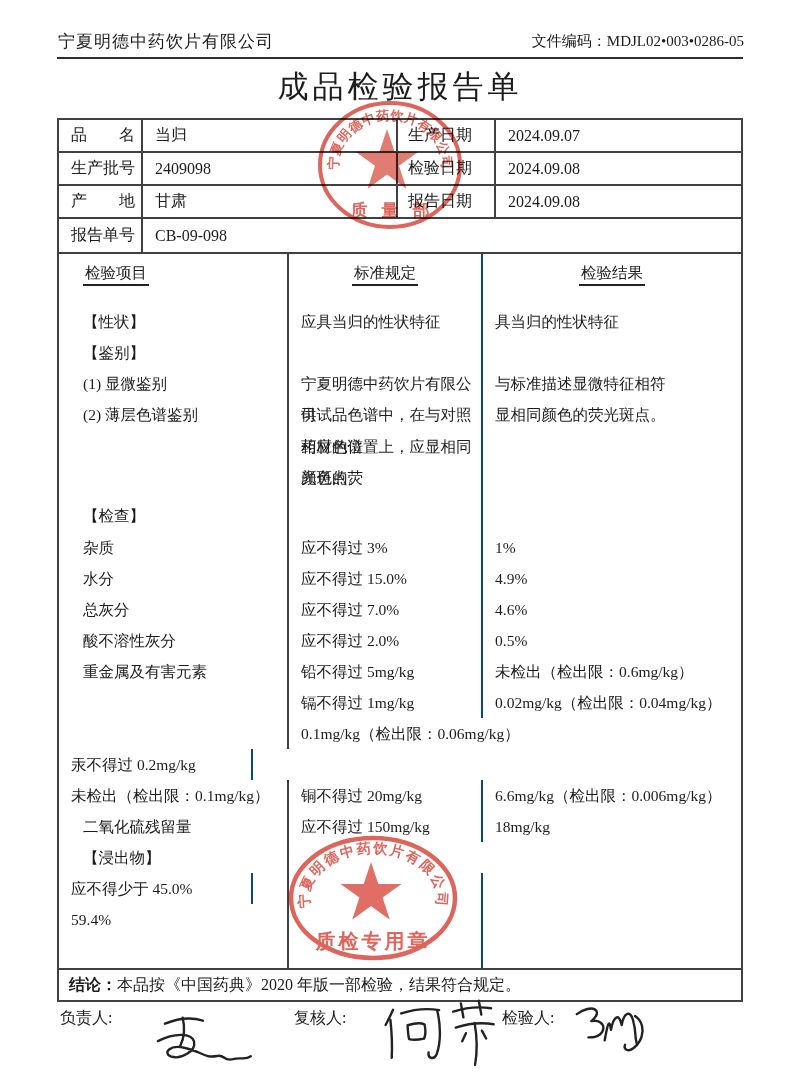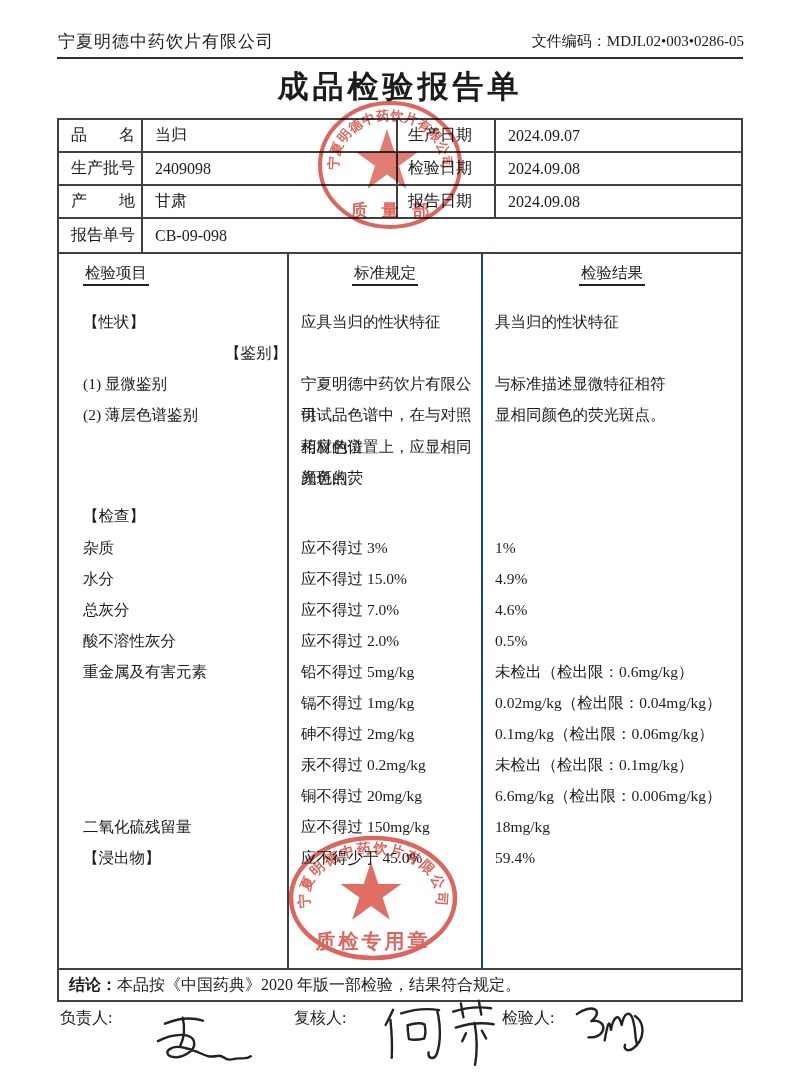--- a/index.html
+++ b/index.html
@@ -6,21 +6,21 @@
   body{
     width:800px;height:1080px;background:#ffffff;position:relative;
     font-family:"Liberation Serif","DejaVu Serif",serif;color:#1c1c1c;
     overflow:hidden;
   }
   .abs{position:absolute;}
   
   .company{left:58px;top:30px;font-size:17px;letter-spacing:1px;}
   .filecode{right:56px;top:32px;font-size:15px;font-family:Liberation Serif, serif;}
   .head-rule{left:57px;top:57px;width:686px;height:2px;background:#2e2e2e;}
-  .title{left:0;top:66px;width:800px;text-align:center;font-size:31px;font-weight:bold;letter-spacing:4px;}
+  .title{left:0;top:66px;width:800px;text-align:center;font-size:31px;font-weight:normal;letter-spacing:4px;}
   
   .doc-table{left:57px;top:118px;width:686px;border:2px solid #404040;box-sizing:border-box;background:transparent;}
   .irow{display:flex;height:33px;box-sizing:border-box;}
   .irow.bb{border-bottom:2px solid #404040;}
   .ic{box-sizing:border-box;display:flex;align-items:center;font-size:16px;padding-left:12px;}
   .ic.br{border-right:2px solid #404040;}
   .w-l1{width:84px;}  .w-v1{width:255px;}  .w-l2{width:98px;padding-left:10px;}  .w-v2{flex:1;}
   .w-span{flex:1;}
   
   .spec-grid{border-top:2px solid #404040;height:716px;display:flex;flex-direction:column;box-sizing:border-box;}
@@ -82,21 +82,21 @@
       <div class="s2 sh cen"><span class="u">标准规定</span></div>
       <div class="s3 sh cen"><span class="u">检验结果</span></div>
     </div>
 
     <div class="srow lh31" style="height:31px;">
       <div class="s1">【性状】</div>
       <div class="s2">应具当归的性状特征</div>
       <div class="s3">具当归的性状特征</div>
     </div>
 
-    <div class="srow lh31" style="height:31px;text-align:right;">
+    <div class="srow lh31" style="height:31px;">
       <div class="s1">【鉴别】</div>
       <div class="s2"></div>
       <div class="s3"></div>
     </div>
 
     <div class="srow lh31" style="height:31px;">
       <div class="s1">(1) 显微鉴别</div>
       <div class="s2">宁夏明德中药饮片有限公司</div>
       <div class="s3">与标准描述显微特征相符</div>
     </div>
@@ -142,39 +142,38 @@
       <div class="s2">铅不得过 5mg/kg</div>
       <div class="s3">未检出（检出限：0.6mg/kg）</div>
     </div>
     <div class="srow lh31" style="height:31px;">
       <div class="s1"></div>
       <div class="s2">镉不得过 1mg/kg</div>
       <div class="s3">0.02mg/kg（检出限：0.04mg/kg）</div>
     </div>
     <div class="srow lh31" style="height:31px;">
       <div class="s1"></div>
-      <div class="s2">砷不得过 2mg/kg</div>
       <div class="s3">0.1mg/kg（检出限：0.06mg/kg）</div>
     </div>
-    <div class="srow lh31" style="height:31px;">
+    <div class="srow lh31" style="height:31px;flex-direction:column;">
       <div class="s1"></div>
       <div class="s2">汞不得过 0.2mg/kg</div>
       <div class="s3">未检出（检出限：0.1mg/kg）</div>
     </div>
     <div class="srow lh31" style="height:31px;">
       <div class="s1"></div>
       <div class="s2">铜不得过 20mg/kg</div>
       <div class="s3">6.6mg/kg（检出限：0.006mg/kg）</div>
     </div>
     <div class="srow lh31" style="height:31px;">
       <div class="s1">二氧化硫残留量</div>
       <div class="s2">应不得过 150mg/kg</div>
       <div class="s3">18mg/kg</div>
     </div>
-    <div class="srow lh31" style="height:31px;">
+    <div class="srow lh31" style="height:31px;flex-direction:column;">
       <div class="s1">【浸出物】</div>
       <div class="s2">应不得少于 45.0%</div>
       <div class="s3">59.4%</div>
     </div>
     <div class="srow" style="flex:1;">
       <div class="s1"></div>
       <div class="s2"></div>
       <div class="s3"></div>
     </div>
   </div>

